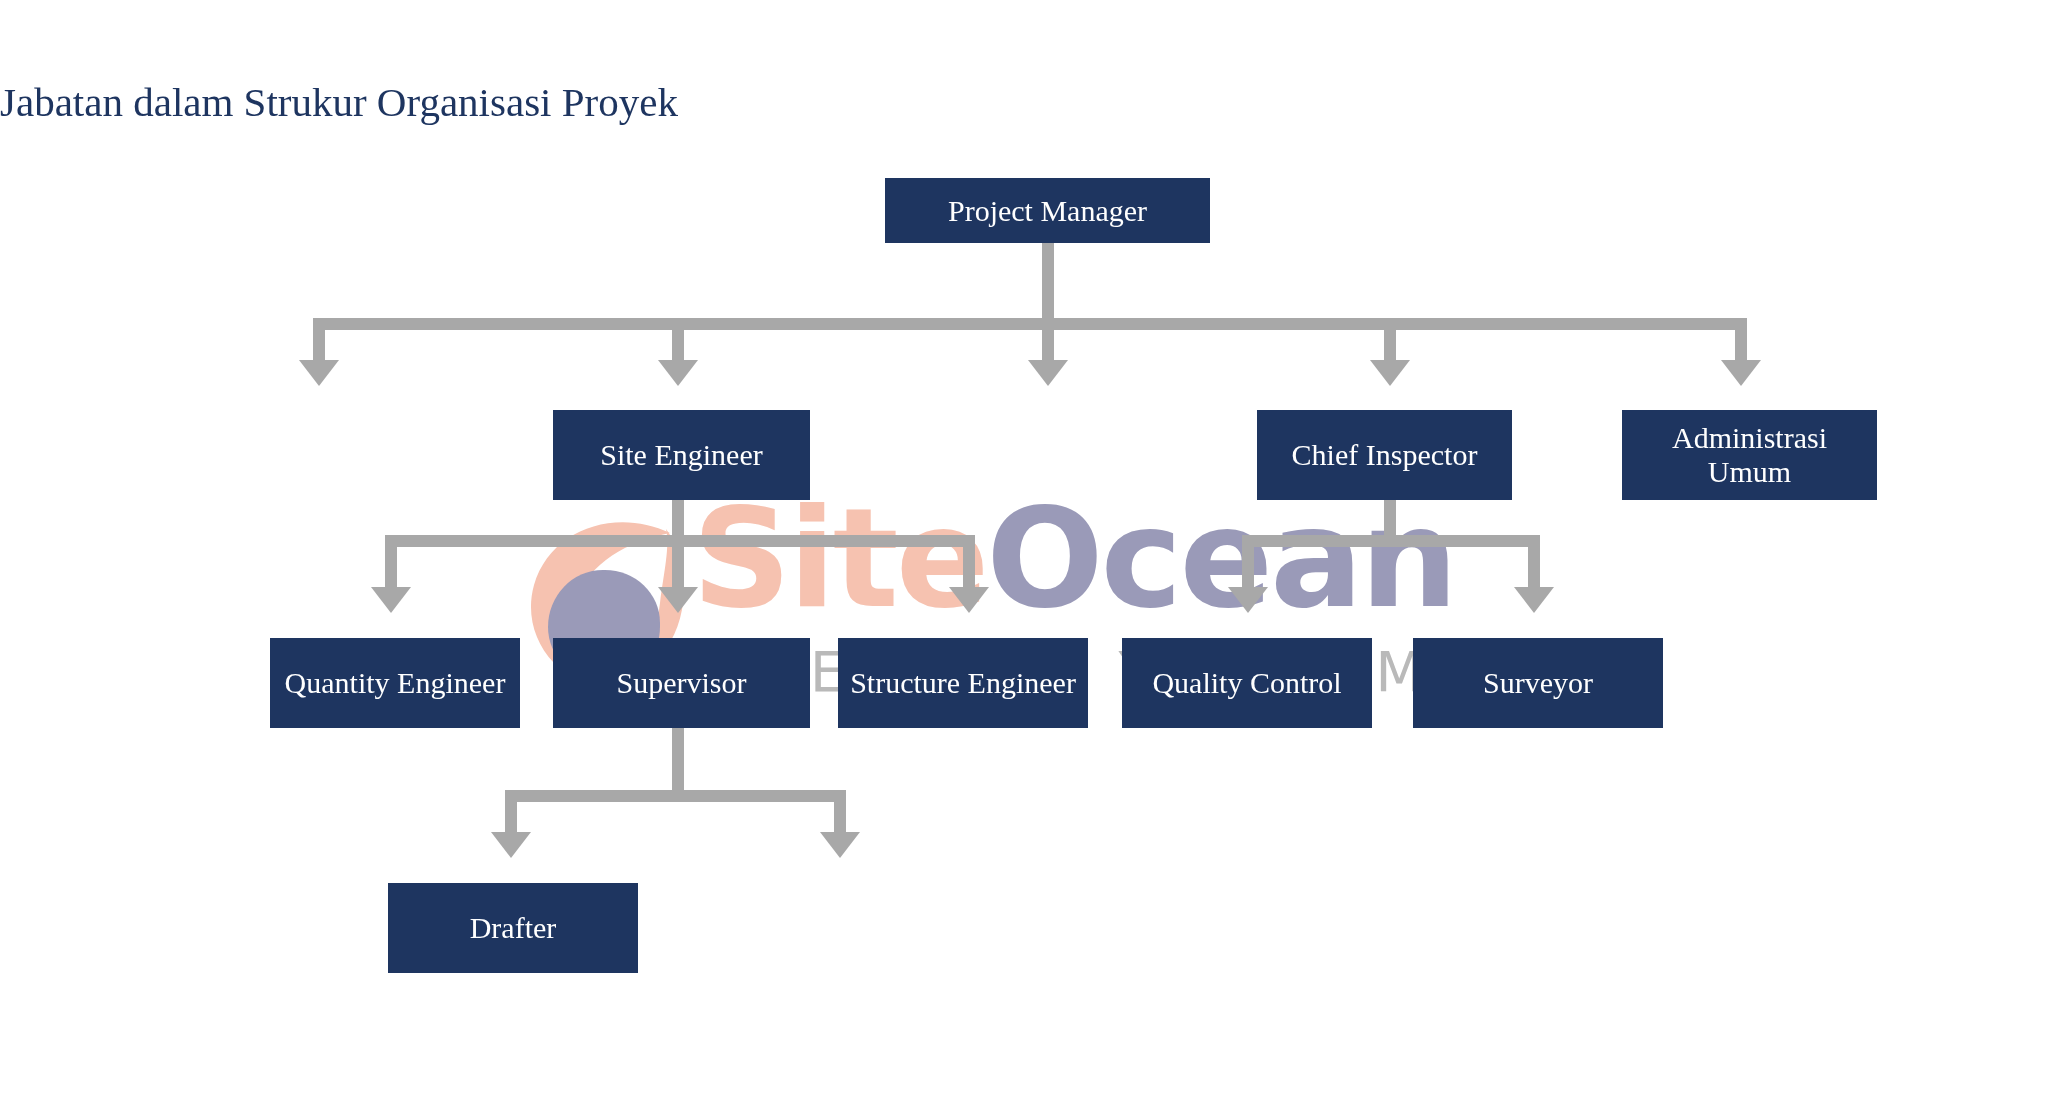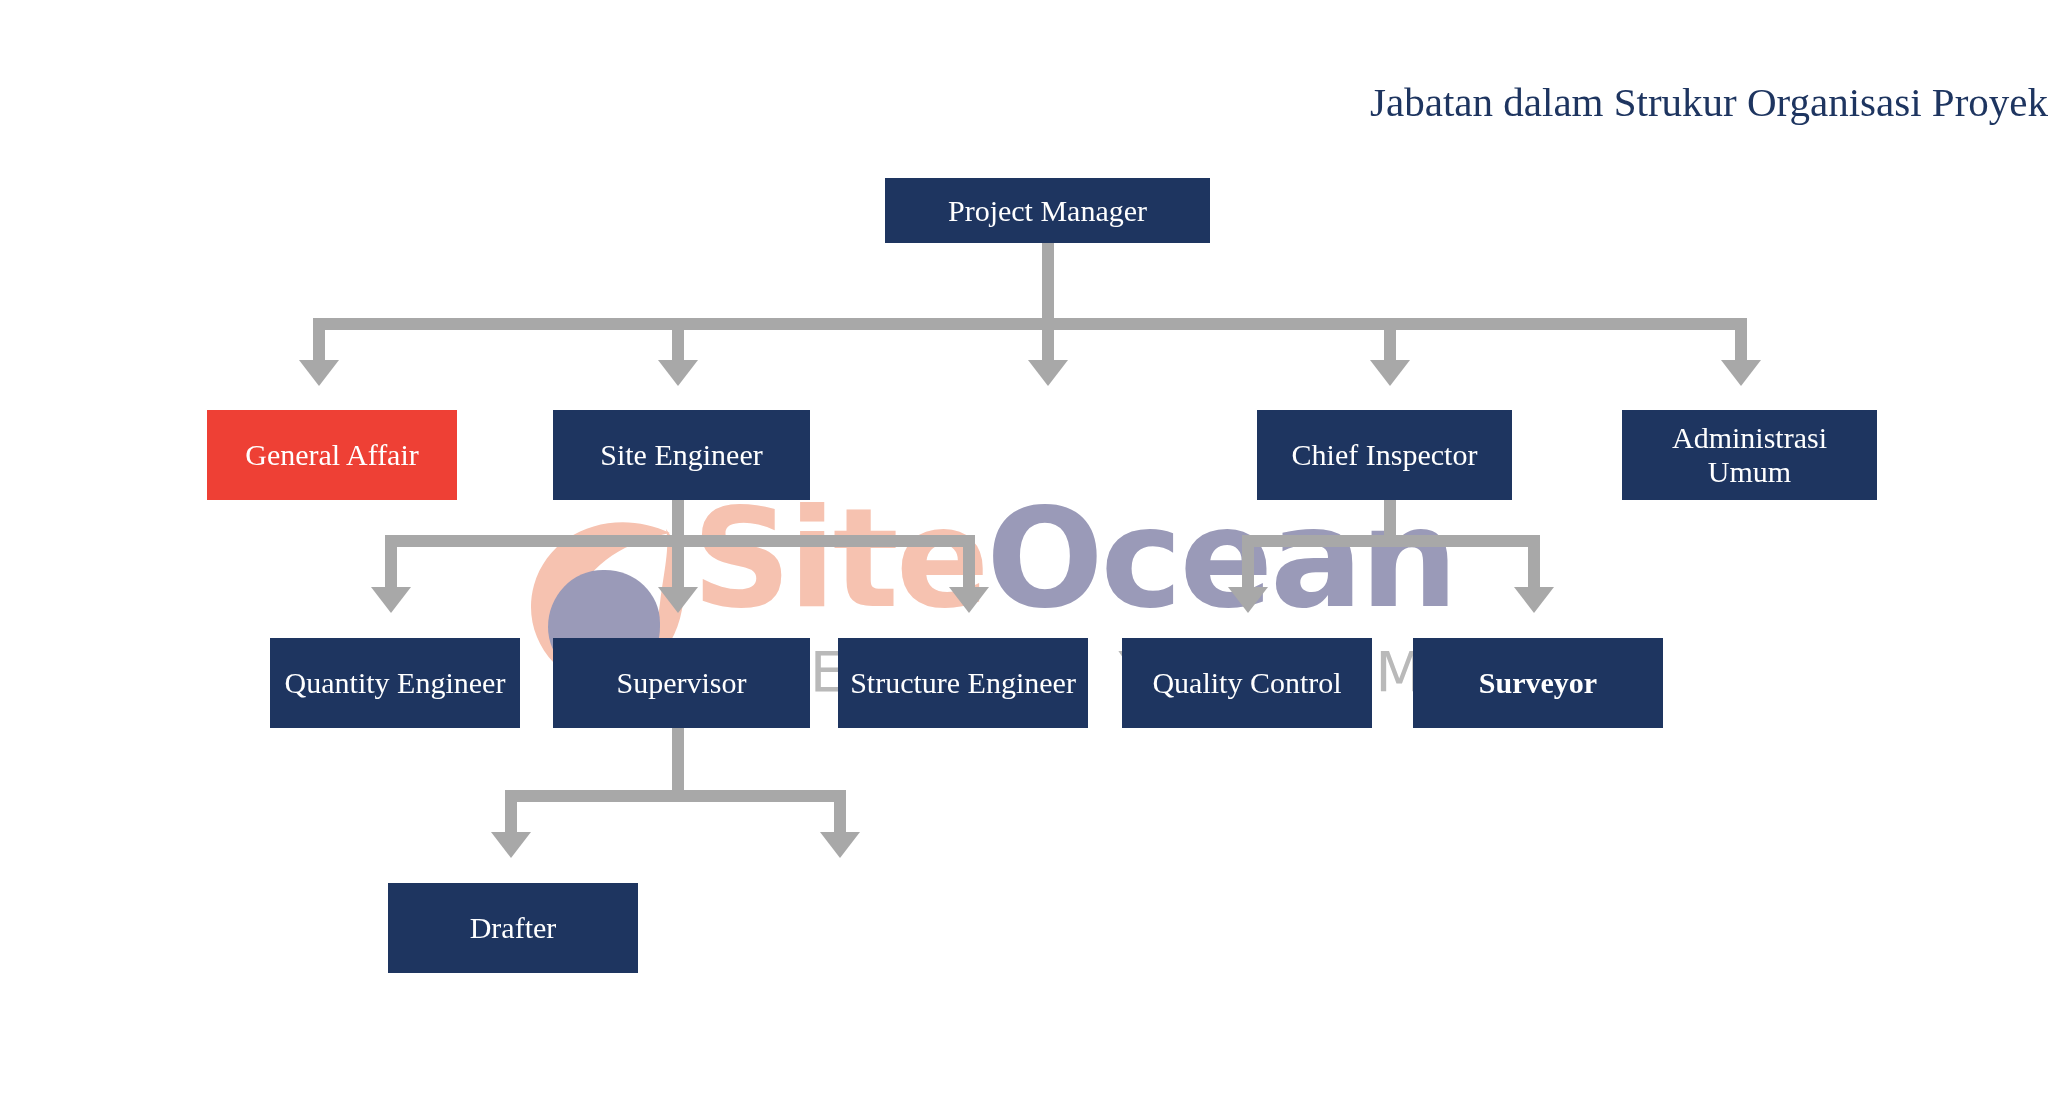--- a/index.html
+++ b/index.html
@@ -77,21 +77,21 @@
     color: #b9b9b9;
     white-space: nowrap;
   }
 
   
   .chart-title {
     position: absolute;
     left: 0;
     top: 78px;
     width: 2048px;
-    text-align: right;
+    text-align: left;
     font-size: 41px;
     color: #1e3560;
     font-family: "Liberation Serif", "DejaVu Serif", serif;
     z-index: 5;
   }
 
   
   .conn-layer { position: absolute; left:0; top:0; width:2048px; height:1103px; z-index: 3; }
   .hline, .vline {
     position: absolute;
@@ -192,23 +192,20 @@
     <div class="arrow" style="left:491px; top:832px;"></div>
 
     <div class="vline" style="left:834px; top:790px; width:12px; height:42px;"></div>
     <div class="arrow" style="left:820px; top:832px;"></div>
   </div>
 
   <div class="node" style="left:885px; top:178px; width:325px; height:65px;">
     <span class="nlabel">Project Manager</span>
   </div>
 
-  <div class="node accent" style="left:207px; top:410px; width:250px; height:90px;">
-    <span class="nlabel">General Affair</span>
-  </div>
 
   <div class="node" style="left:553px; top:410px; width:257px; height:90px;">
     <span class="nlabel">Site Engineer</span>
   </div>
 
 
   <div class="node" style="left:1622px; top:410px; width:255px; height:90px;">
     <span class="nlabel">Administrasi
 Umum</span>
   </div>
@@ -226,21 +223,21 @@
   </div>
 
   <div class="node" style="left:838px; top:638px; width:250px; height:90px;">
     <span class="nlabel">Structure Engineer</span>
   </div>
 
   <div class="node" style="left:1122px; top:638px; width:250px; height:90px;">
     <span class="nlabel">Quality Control</span>
   </div>
 
-  <div class="node" style="left:1413px; top:638px; width:250px; height:90px;font-weight:bold;">
+  <div class="node" style="left:1413px; top:638px; width:250px; height:90px;">
     <span class="nlabel">Surveyor</span>
   </div>
 
   <div class="node" style="left:388px; top:883px; width:250px; height:90px;align-items:center;">
     <span class="nlabel">Drafter</span>
   </div>
 
 
 </div>
 

